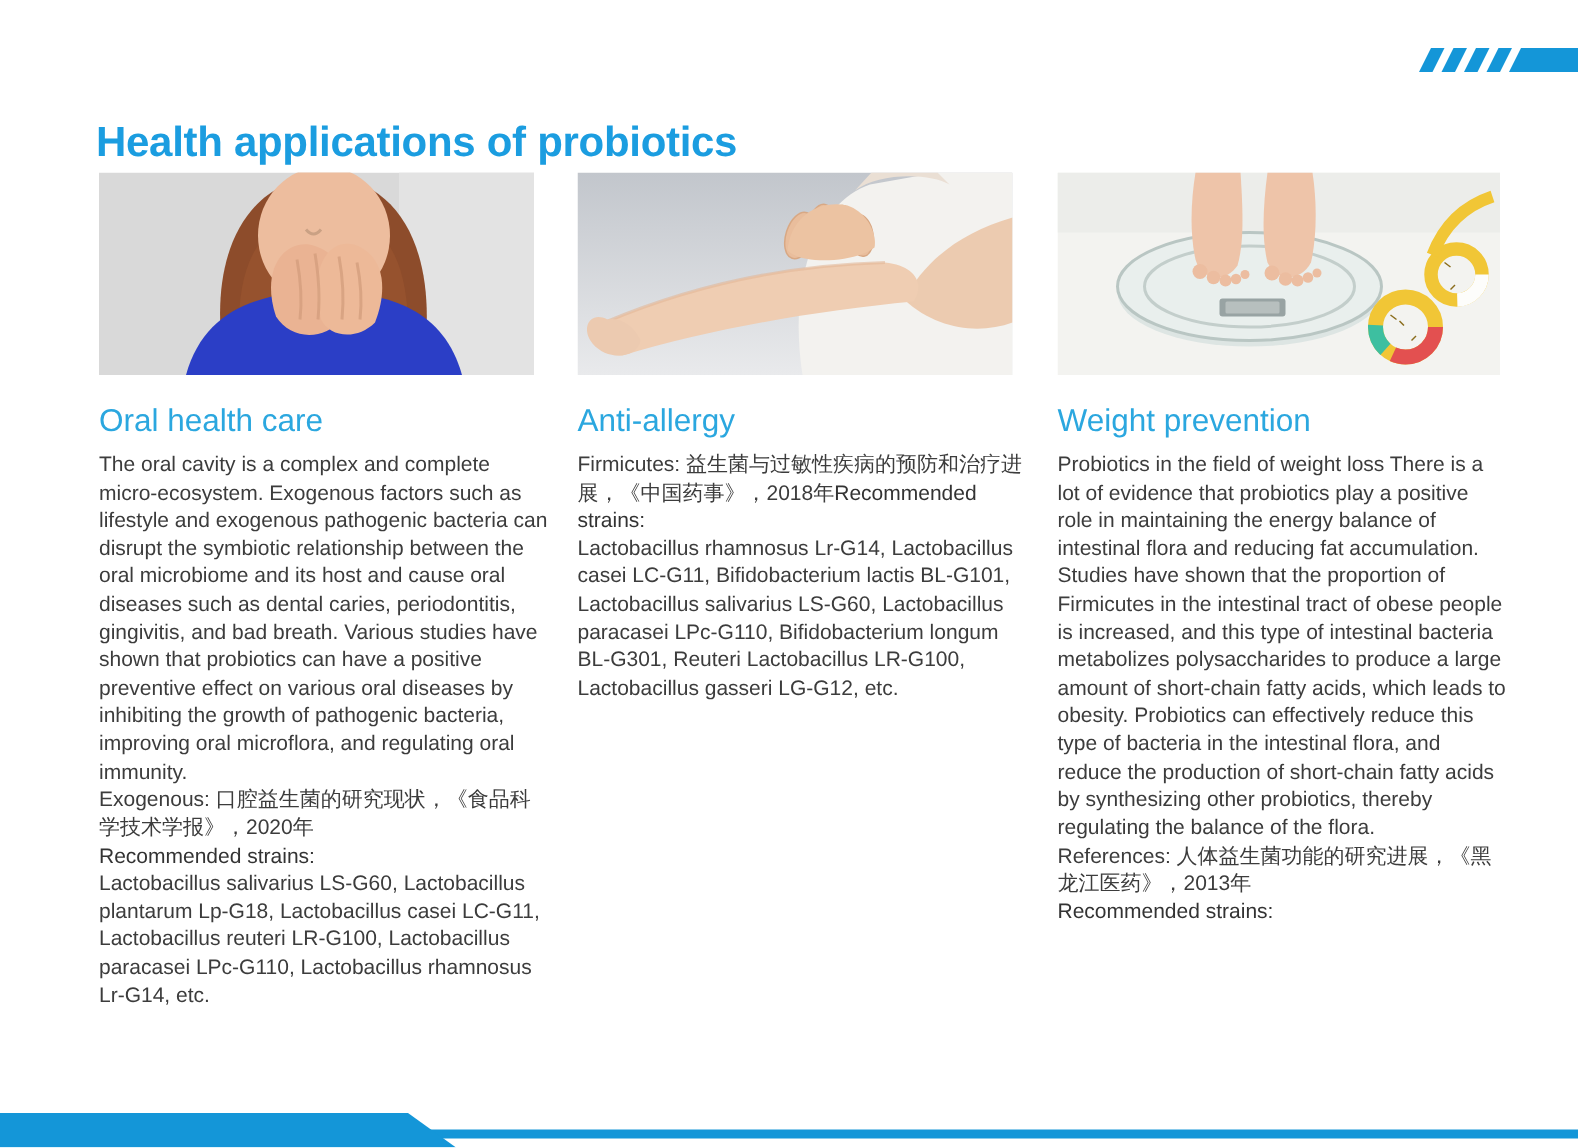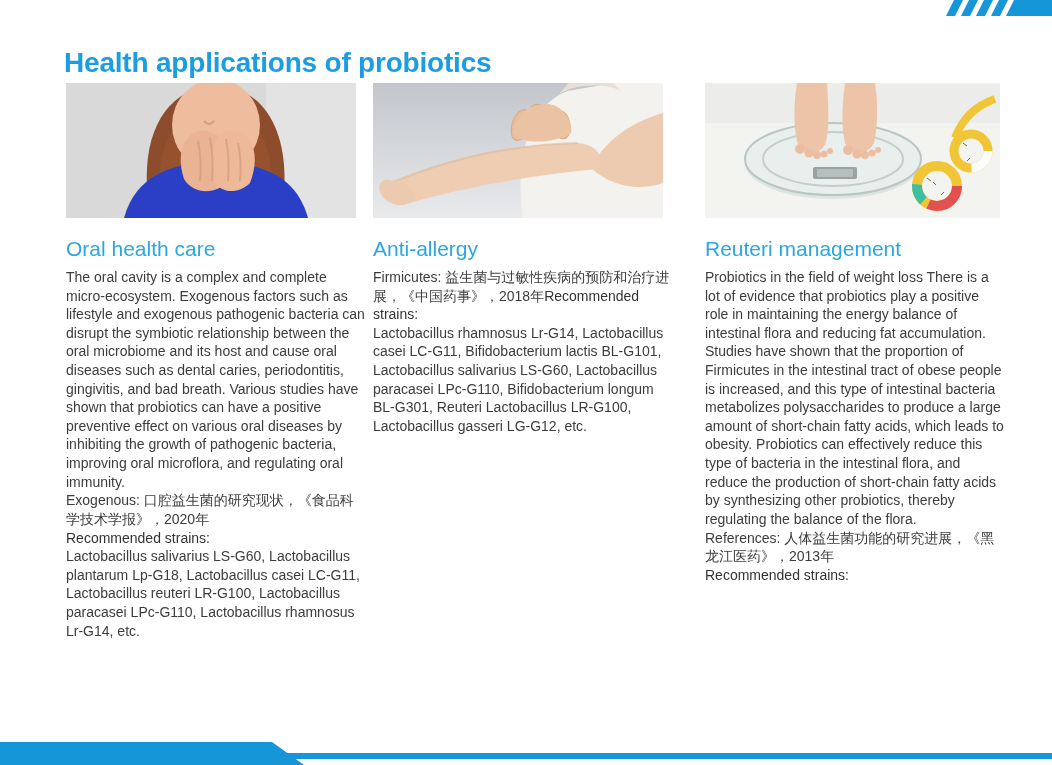--- a/index.html
+++ b/index.html
@@ -2,34 +2,34 @@
 <html><head>
 <meta charset="utf-8">
 <style>
   html,body{margin:0;padding:0;}
   body{
     width:1052px;height:765px;position:relative;overflow:hidden;
     background:#ffffff;
     font-family:"Liberation Sans", sans-serif;
     color:var(--body-text,#3c3c3c);
   }
-  .slide{position:absolute;inset:0;}
+  .slide{position:absolute;inset:0;margin-top:32px;}
 
   .page-title{
     position:absolute;left:64px;top:28px;
     font-size:28px;font-weight:700;letter-spacing:-0.2px;
     color:var(--title-blue,#1b9de0);
   }
 
   .deco-top{position:absolute;top:0;right:0;width:120px;height:20px;}
   .deco-bottom{position:absolute;left:0;bottom:0;width:1052px;height:25px;}
 
   .col{position:absolute;top:83px;width:300px;}
   .col-1{left:66px;}
-  .col-2{left:373px;}
+  .col-2{left:385px;}
   .col-3{left:705px;}
 
   .photo{width:290px;height:135px;display:block;}
   .col-3 .photo{width:295px;}
 
   .col-heading{
     margin:19px 0 7px 0;
     font-size:21px;font-weight:400;
     color:var(--heading-blue,#2ba7df);
   }
@@ -163,21 +163,21 @@
       <path d="M250,55 C258,34 272,22 290,16" stroke="#f1c636" stroke-width="8" fill="none"></path>
       <g stroke="#8a6d1c" stroke-width="1">
         <path d="M222,95 l4,3"></path>
           <path d="M228,99 l3,3"></path>
           <path d="M236,112 l3,-3"></path>
           <path d="M258,60 l4,3"></path>
           <path d="M262,78 l3,-3"></path>
       </g>
     </svg>
 
-    <h2 class="col-heading">Reuteri management</h2>
+    <h2 class="col-heading">Weight prevention</h2>
 
     <div class="col-body block-rec">
       <span>Probiotics in the field of weight loss There is a lot of evidence that probiotics play a positive role in maintaining the energy balance of intestinal flora and reducing fat accumulation. Studies have shown that the proportion of Firmicutes in the intestinal tract of obese people is increased, and this type of intestinal bacteria metabolizes polysaccharides to produce a large amount of short-chain fatty acids, which leads to obesity. Probiotics can effectively reduce this type of bacteria in the intestinal flora, and reduce the production of short-chain fatty acids by synthesizing other probiotics, thereby regulating the balance of the flora.</span>
       <span class="refline">References: 人体益生菌功能的研究进展，《黑龙江医药》，2013年</span>
       <b>Recommended strains:</b>
     </div>
   </div>
 
   <svg class="deco-bottom" viewBox="0 0 1052 25" aria-hidden="true">
     <rect x="0" y="13" width="1052" height="6" fill="#1496d8"></rect>

